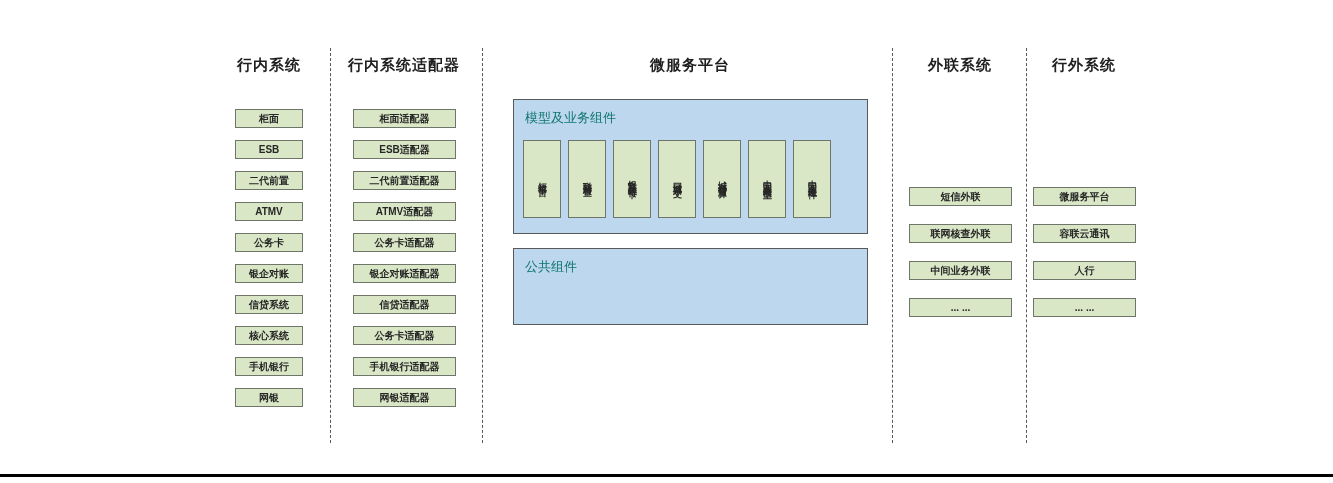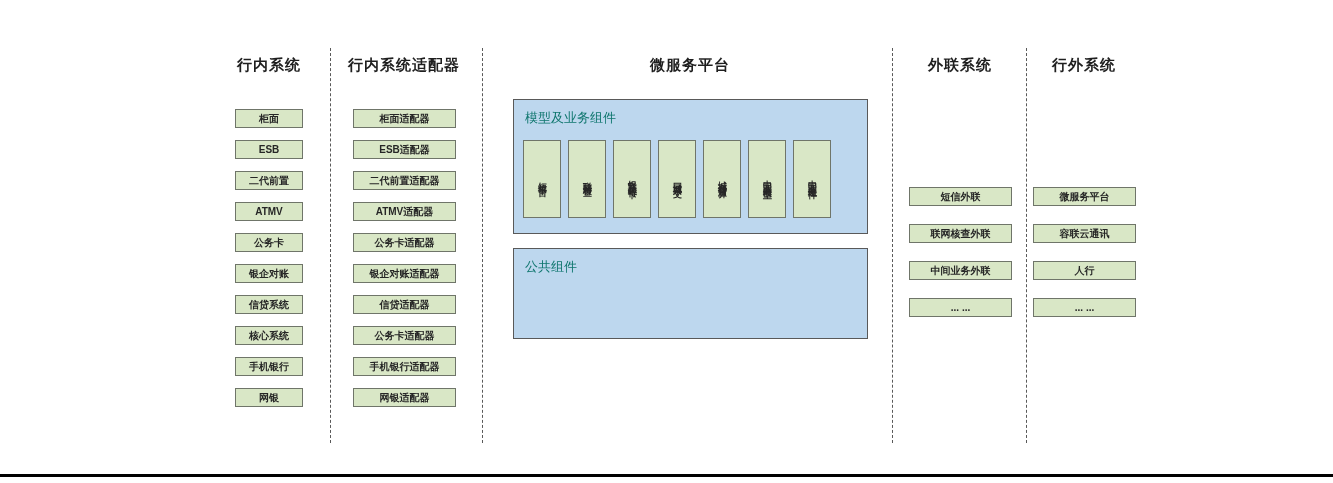--- a/index.html
+++ b/index.html
@@ -99,21 +99,21 @@
       <div class="gbox vbox">短信平台</div>
       <div class="gbox vbox">联网核查</div>
       <div class="gbox vbox">银联及银行卡</div>
       <div class="gbox vbox">同城票交</div>
       <div class="gbox vbox">城商行清算</div>
       <div class="gbox vbox">中间业务模型</div>
       <div class="gbox vbox">中间业务组件</div>
     </div>
   </div>
 
-  <div class="panel" style="top:248px;height:91px;">
+  <div class="panel" style="top:248px;height:77px;">
     <div class="panel-title">公共组件</div>
   </div>
 
 
   <div class="col col-widegap" style="left:909px;top:187px;width:103px;">
     <div class="gbox">短信外联</div>
     <div class="gbox">联网核查外联</div>
     <div class="gbox">中间业务外联</div>
     <div class="gbox">... ...</div>
   </div>

